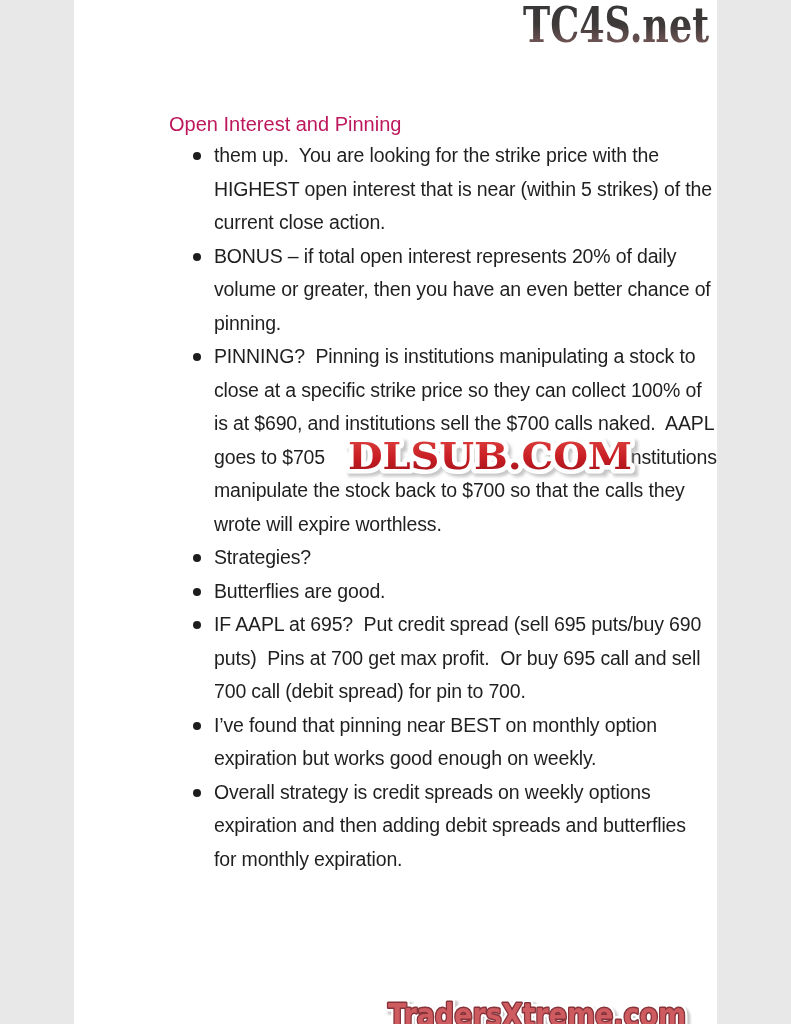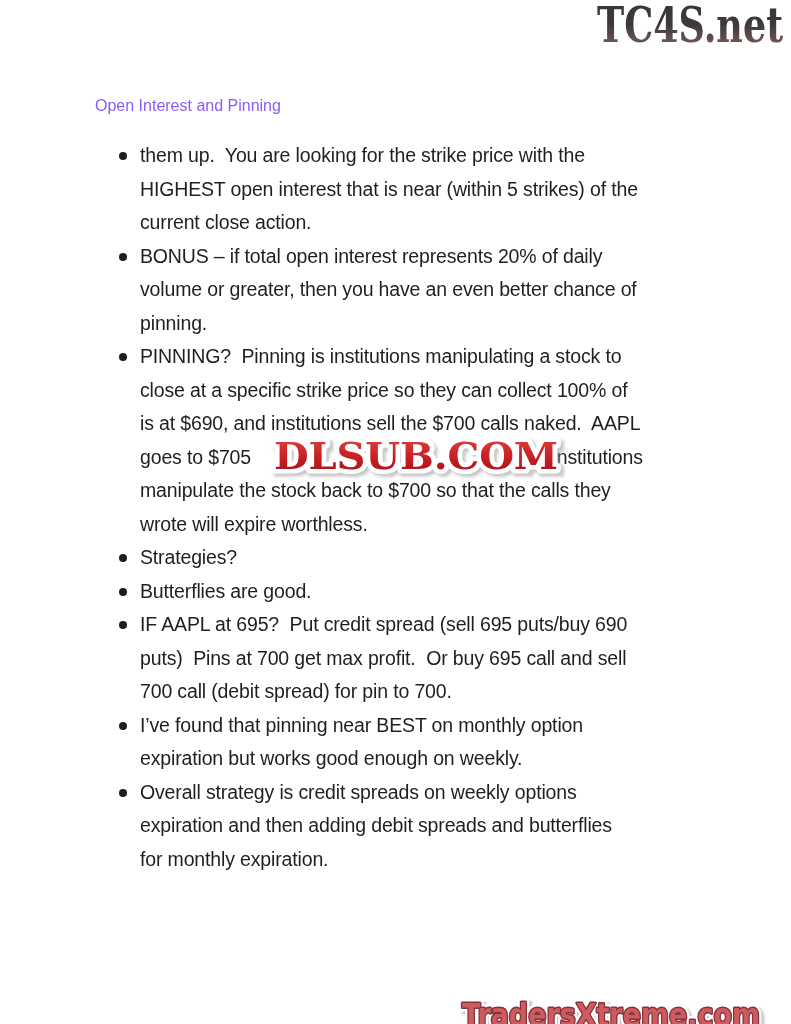--- a/index.html
+++ b/index.html
@@ -1,30 +1,30 @@
 <!DOCTYPE html>
 <html><head>
 <meta charset="utf-8">
 <style>
   html,body{margin:0;padding:0;background:#e8e8e8;}
   .page{
     position:relative;
-    width:791px;height:1024px;
+    width:643px;height:1024px;
     background:#ffffff;
     overflow:hidden;
     font-family:"Liberation Sans",sans-serif;
     color:#1f1f1f;
     margin:0 auto;
   }
   
   .logo-top{position:absolute;top:0px;right:3px;width:195px;height:56px;}
   
   .doc-title{
-    position:absolute;left:95px;top:94px;
-    font-size:16px;line-height:24px;color:#8b5cf6;
+    position:absolute;left:95px;top:112px;
+    font-size:20px;line-height:24px;color:#be185d;
     white-space:pre;
   }
   
   .bullets{
     position:absolute;left:112px;top:139px;width:640px;
     margin:0;padding:0;list-style:none;
     font-size:19.5px;letter-spacing:-0.15px;
   }
   .bullets li{position:relative;padding-left:28px;margin:0;}
   .bullet-dot{

